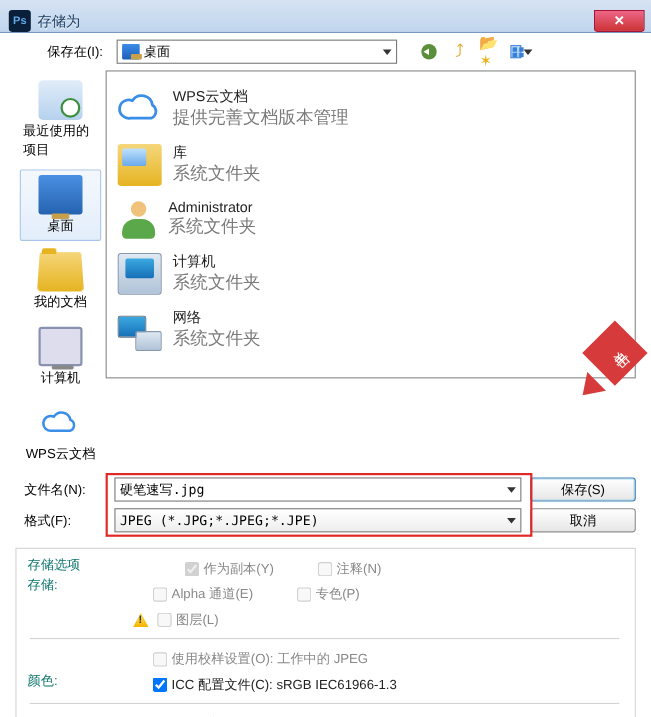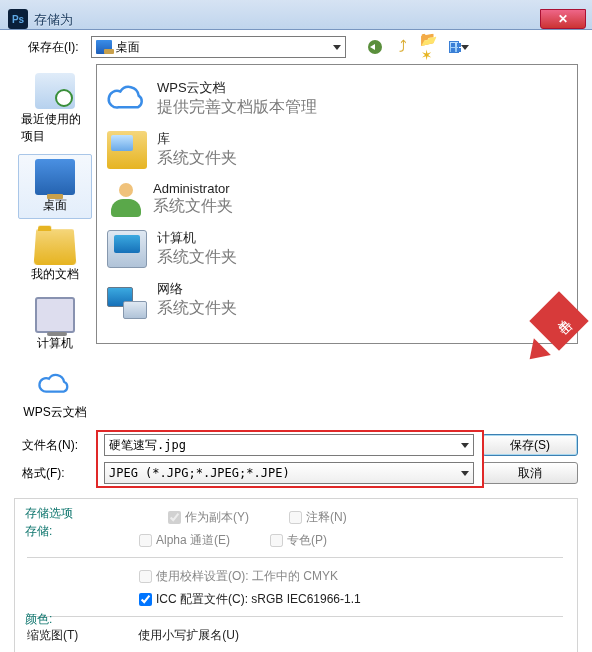--- a/index.html
+++ b/index.html
@@ -2,21 +2,21 @@
 <html><head>
 <meta charset="utf-8">
 <style>
 * { box-sizing: border-box; margin: 0; padding: 0; }
 body { font-family: "Microsoft YaHei", SimSun, Tahoma, sans-serif; font-size: 12px; background: #fff; }
 .window { width: 592px; height: 652px; background: #fff; position: relative; overflow: hidden; }
 .titlebar { height: 30px; background: linear-gradient(#d6e3f3, #c0d5ed); border-bottom: 1px solid #7896c0; display: flex; align-items: flex-end; padding: 0 2px; }
 .ps-icon { width: 20px; height: 20px; background: #0a1f3a; border-radius: 3px; color: #5fa9e6; font-size: 10px; font-weight: bold; display: flex; align-items: center; justify-content: center; margin: 0 6px; }
 .title-text { flex: 1; color: #1a3a5e; font-size: 13px; text-shadow: 0 1px 0 rgba(255,255,255,.5); }
 .close-btn { width: 46px; height: 20px; background: linear-gradient(#e68, #c33); border: 1px solid #a13; border-radius: 0 0 3px 3px; margin-right: 4px; margin-top: -10px; display: flex; align-items: center; justify-content: center; color: #fff; font-size: 12px; font-weight: bold; }
-.topbar { display: flex; align-items: center; padding: 6px 14px 6px 28px; gap: 8px; }
+.topbar { display: flex; align-items: center; padding: 6px 14px 6px 28px; gap: 8px; margin-left: 15px; }
 .topbar-label { margin-right: 4px; }
 .dropdown { display: inline-flex; align-items: center; border: 1px solid #7a7a7a; background: #fff; padding: 2px 4px; height: 22px; }
 .location-dd { width: 255px; }
 .dd-icon { width: 16px; height: 14px; background: linear-gradient(#3a8de8, #1e5eb8); border-radius: 1px; margin-right: 4px; position: relative; }
 .dd-icon::after { content: ""; position: absolute; bottom: 0; right: -2px; width: 10px; height: 5px; background: #c8a04c; border-radius: 1px; }
 .dd-text { flex: 1; }
 .dd-arrow { width: 0; height: 0; border-left: 4px solid transparent; border-right: 4px solid transparent; border-top: 5px solid #333; margin-left: 4px; }
 .tool-icons { display: flex; gap: 6px; margin-left: 10px; align-items: center; }
 .tool-btn { width: 22px; height: 22px; display: flex; align-items: center; justify-content: center; border: 1px solid transparent; }
 .icon-back { width: 14px; height: 14px; border-radius: 50%; background: #5a8f3c; position: relative; }
@@ -231,33 +231,40 @@
     <div class="opt-row" style="margin-left:62px">
       <label class="chk">
           <input type="checkbox" disabled="" style="">
           <span>Alpha 通道(E)</span>
         </label>
       <label class="chk">
           <input type="checkbox" disabled="" style="">
           <span>专色(P)</span>
         </label>
     </div>
+    <div class="opt-row" style="margin-left:44px">
+      <span class="warn-icon"></span>
+      <label class="chk" style="margin-left:-36px">
+          <input type="checkbox" disabled="" style="">
+          <span>图层(L)</span>
+        </label>
+    </div>
 
     <hr class="sep">
     <div class="opt-group-label" style="top:112px">颜色:</div>
     <div class="opt-row" style="margin-left:62px">
       <label class="chk">
           <input type="checkbox" disabled="" style="">
-          <span>使用校样设置(O): 工作中的 CMYK</span>
+          <span>使用校样设置(O): 工作中的 JPEG</span>
         </label>
     </div>
     <div class="opt-row" style="margin-left:62px">
       <label class="chk enabled">
           <input type="checkbox" checked="" style="">
-          <span>ICC 配置文件(C): sRGB IEC61966-1.1</span>
+          <span>ICC 配置文件(C): sRGB IEC61966-1.3</span>
         </label>
     </div>
 
     <hr class="sep">
     <div class="bottom-row">
       <label class="chk enabled">
           <span>缩览图(T)</span>
         </label>
       <label class="chk enabled">
           <span>使用小写扩展名(U)</span>

